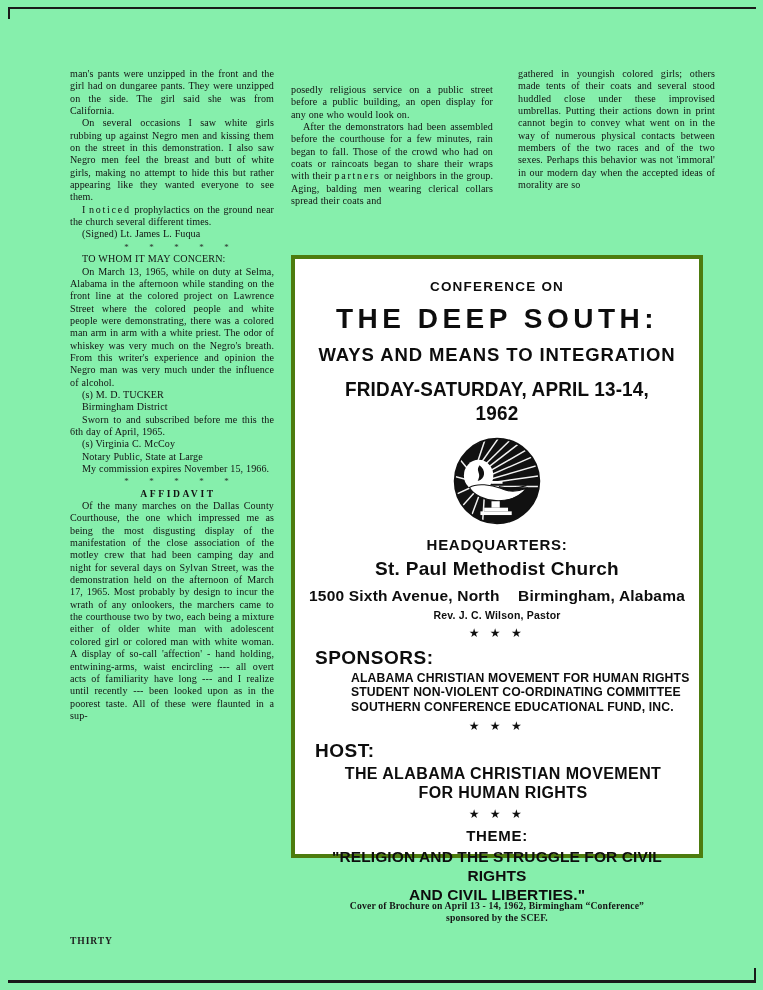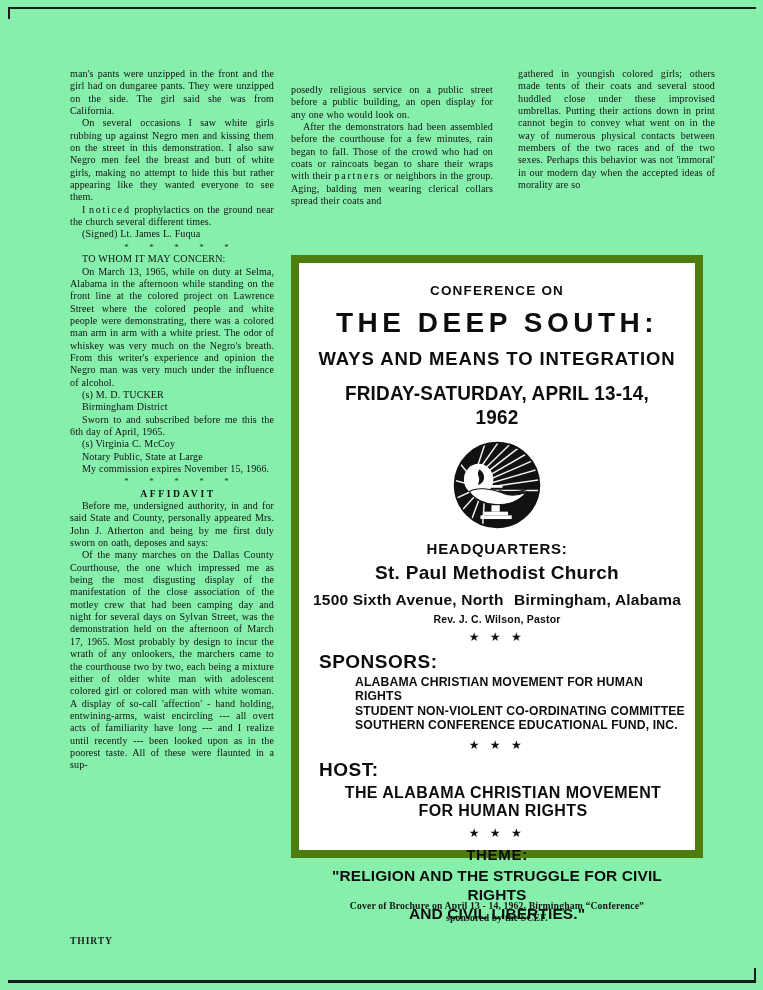--- a/index.html
+++ b/index.html
@@ -86,21 +86,21 @@
     color: #1e1e1e;
   }
 
   
   #poster {
     position: absolute;
     left: 291px;
     top: 255px;
     width: 412px;
     height: 603px;
-    border: 8px solid #4d7c0f;
+    border: 4px solid #4d7c0f;
     background: #ffffff;
     box-sizing: border-box;
     font-family: "Liberation Sans", sans-serif;
     color: #0d0d0d;
     text-align: center;
   }
   #poster-inner {
     position: relative;
     width: 100%;
     height: 100%;
@@ -248,21 +248,20 @@
       <p class="heading-plain">TO WHOM IT MAY CONCERN:</p>
       <p class="">On March 13, 1965, while on duty at Selma, Alabama in the afternoon while standing on the front line at the colored project on Lawrence Street where the colored people and white people were demonstrating, there was a colored man arm in arm with a white priest. The odor of whiskey was very much on the Negro's breath. From this writer's experience and opinion the Negro man was very much under the influence of alcohol.</p>
       <p class="">(s) M. D. TUCKER</p>
       <p class="">Birmingham District</p>
       <p class="">Sworn to and subscribed before me this the 6th day of April, 1965.</p>
       <p class="">(s) Virginia C. McCoy</p>
       <p class="">Notary Public, State at Large</p>
       <p class="">My commission expires November 15, 1966.</p>
       <p class="star-row">* * * * *</p>
       <p class="spaced-title">AFFIDAVIT</p>
-      <p class="">Before me, undersigned authority, in and for said State and County, personally appeared Mrs. John J. Atherton and being by me first duly sworn on oath, deposes and says:</p>
       <p class="">Of the many marches on the Dallas County Courthouse, the one which impressed me as being the most disgusting display of the manifestation of the close association of the motley crew that had been camping day and night for several days on Sylvan Street, was the demonstration held on the afternoon of March 17, 1965. Most probably by design to incur the wrath of any onlookers, the marchers came to the courthouse two by two, each being a mixture either of older white man with adolescent colored girl or colored man with white woman. A display of so-call 'affection' - hand holding, entwining-arms, waist encircling --- all overt acts of familiarity have long --- and I realize until recently --- been looked upon as in the poorest taste. All of these were flaunted in a sup-</p>
     </div>
 
   <div class="col" id="col2">
       <p class="noindent">posedly religious service on a public street before a public building, an open display for any one who would look on.</p>
       <p class="">After the demonstrators had been assembled before the courthouse for a few minutes, rain began to fall. Those of the crowd who had on coats or raincoats began to share their wraps with their <span class="spaced-word">partners</span> or neighbors in the group. Aging, balding men wearing clerical collars spread their coats and</p>
     </div>
 
   <div class="col" id="col3">
       <p class="noindent">gathered in youngish colored girls; others made tents of their coats and several stood huddled close under these improvised umbrellas. Putting their actions down in print cannot begin to convey what went on in the way of numerous physical contacts between members of the two races and of the two sexes. Perhaps this behavior was not 'immoral' in our modern day when the accepted ideas of morality are so</p>

